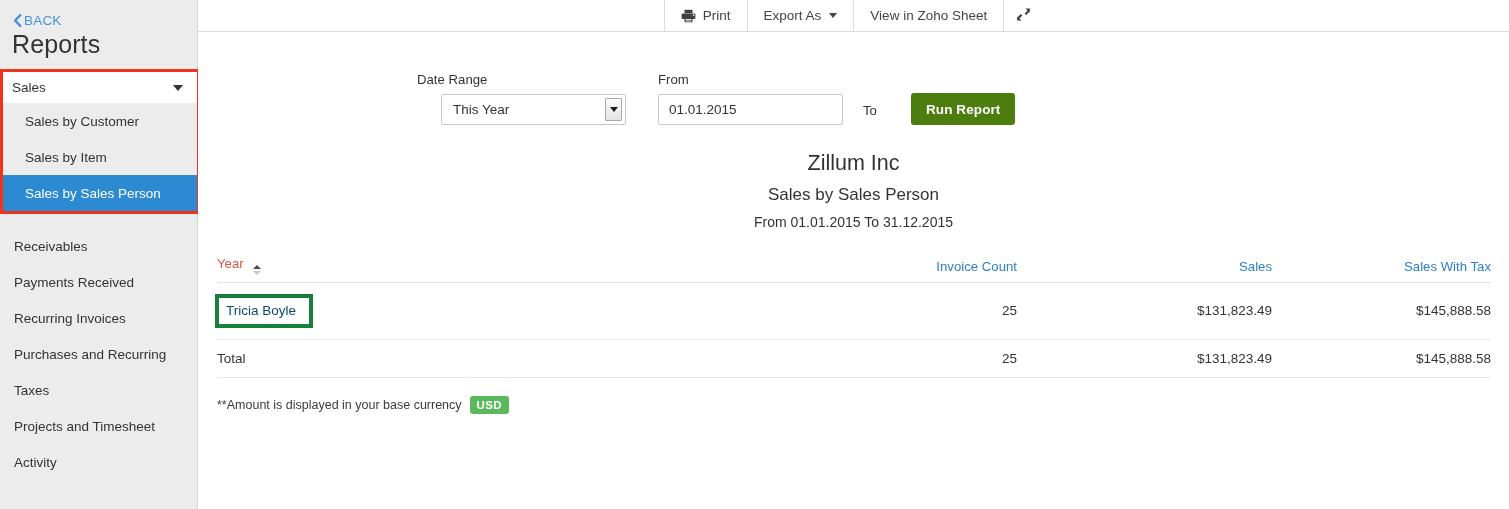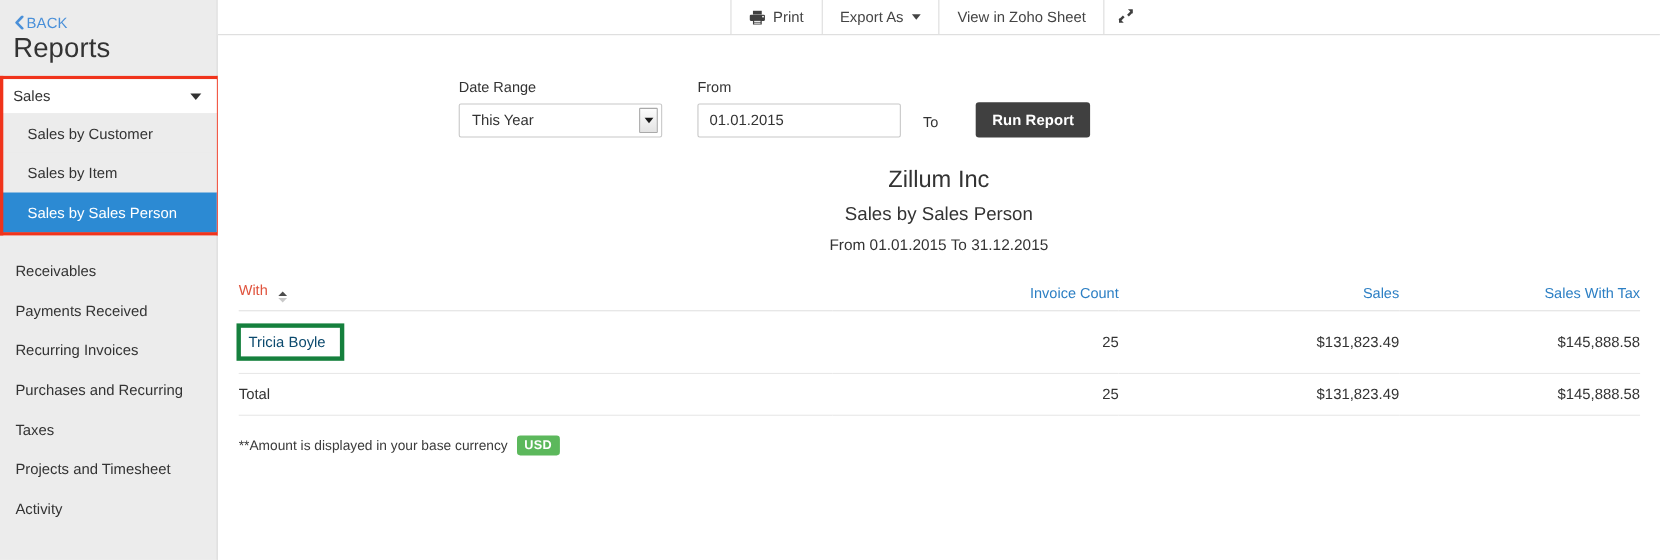--- a/index.html
+++ b/index.html
@@ -185,20 +185,21 @@
   .select-wrap {
     position: relative;
     width: 185px;
     height: 31px;
     border: 1px solid #c8c8c8;
     border-radius: 2px;
     background: #fff;
     display: flex;
     align-items: center;
     cursor: pointer;
+    margin-left: 24px;
   }
   .select-wrap .sel-text {
     font-size: 13.5px;
     color: #333;
     padding-left: 11px;
   }
   .sel-btn {
     position: absolute;
     right: 3px; top: 3px;
     width: 17px; height: 23px;
@@ -229,21 +230,21 @@
     font-family: "Liberation Sans", sans-serif;
     outline: none;
   }
 
   .gap-from { margin-left: 32px; }
   .gap-to   { margin-left: 20px; }
 
   .run-btn {
     margin-left: 34px;
     height: 32px;
-    background: #404040;
+    background: #4d7c0f;
     color: #ffffff;
     border: none;
     border-radius: 3px;
     font-size: 13.5px;
     font-weight: 700;
     padding: 0 15px;
     cursor: pointer;
     font-family: "Liberation Sans", sans-serif;
     letter-spacing: .1px;
   }
@@ -490,21 +491,21 @@
       <div class="company-name">Zillum Inc</div>
       <div class="report-name">Sales by Sales Person</div>
       <div class="report-range">From 01.01.2015 To 31.12.2015</div>
     </div>
 
     <div class="table-wrap">
       <table class="rpt">
         <thead>
           <tr>
             <th class="name-col">
-              <span>With</span>
+              <span>Year</span>
               <span class="sorter">
                 <span class="up"></span>
                 <span class="dn"></span>
               </span>
             </th>
             <th class="num">Invoice Count</th>
             <th class="sal">Sales</th>
             <th class="salt">Sales With Tax</th>
           </tr>
         </thead>

